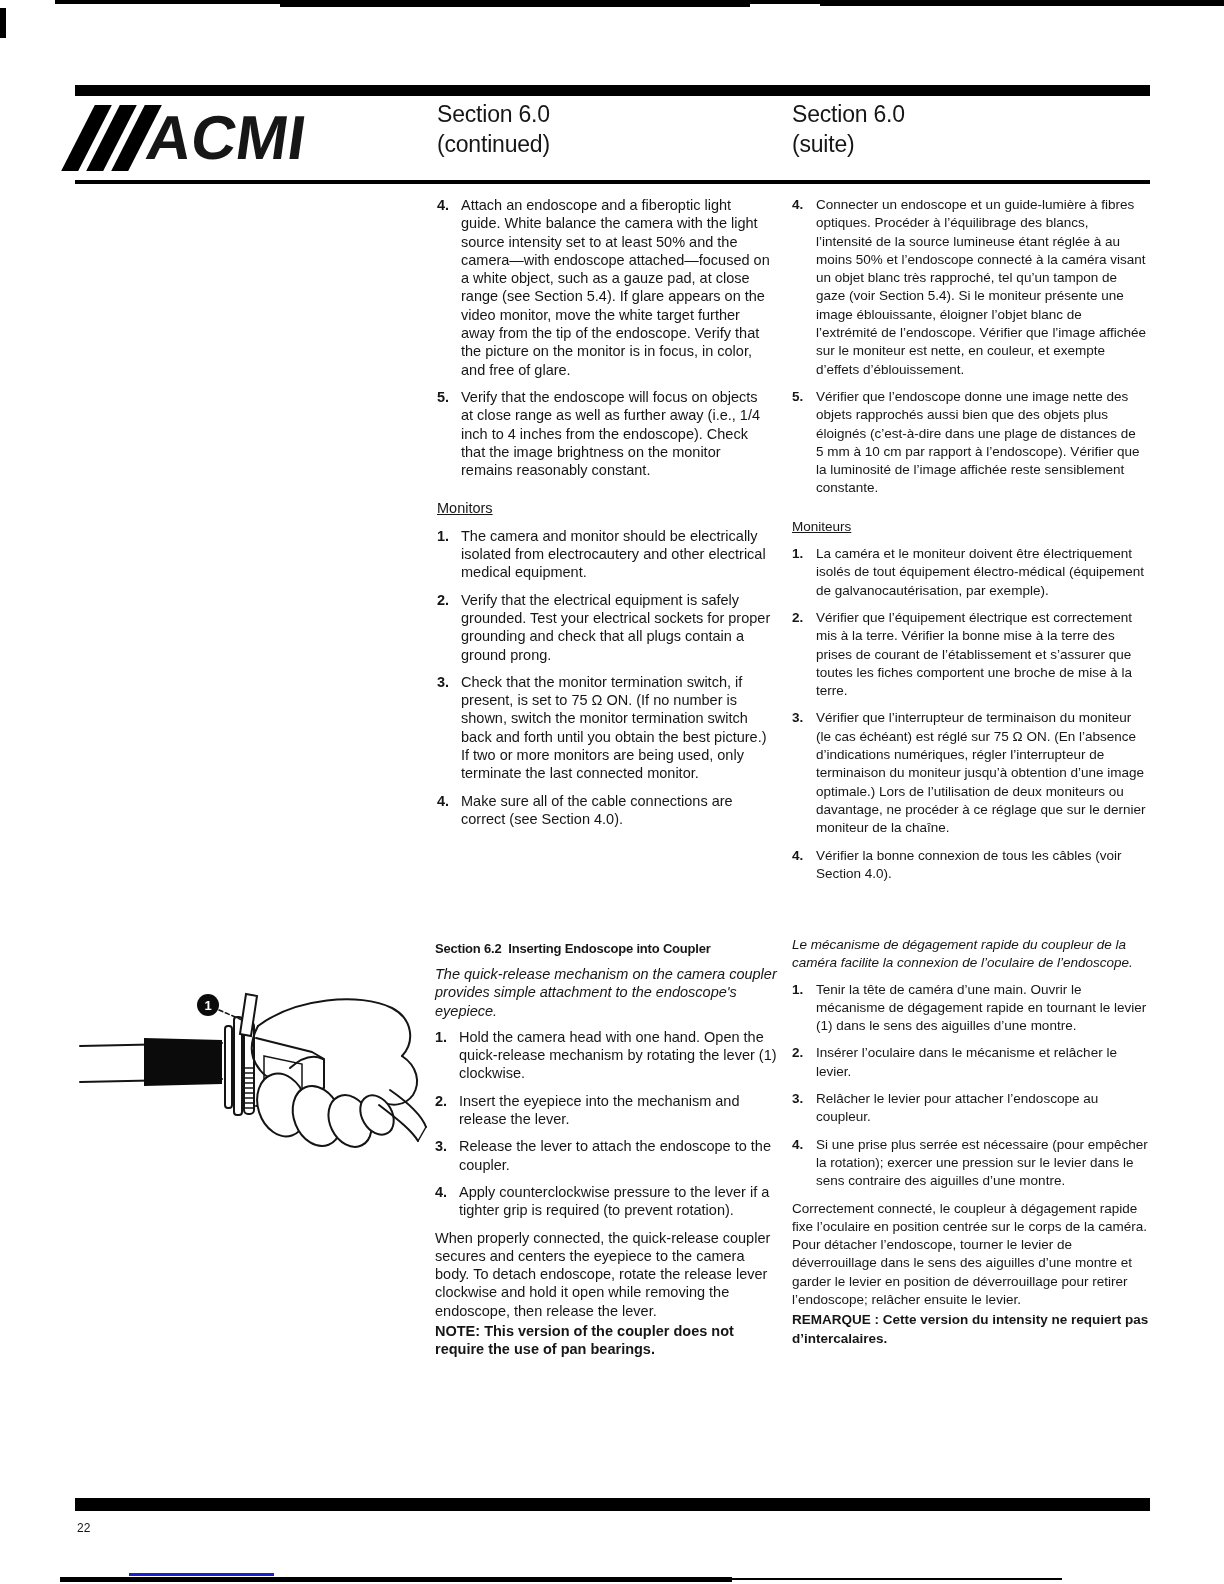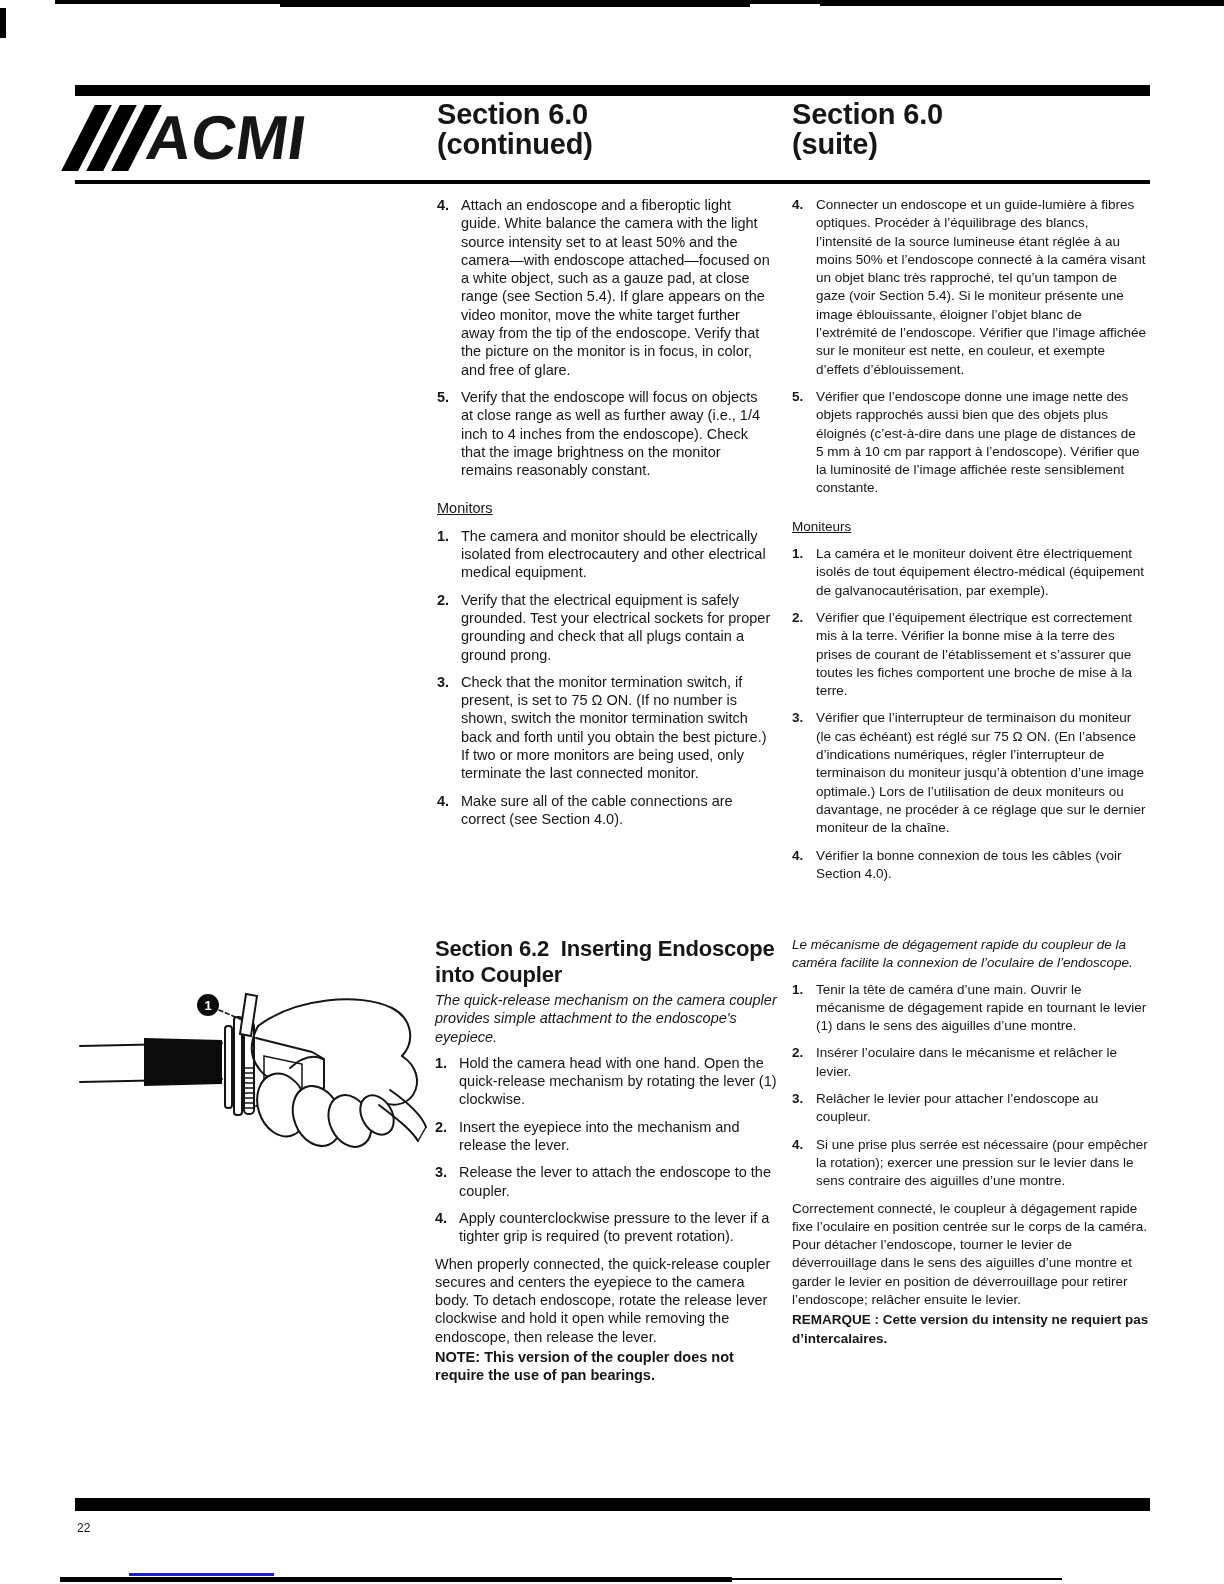--- a/index.html
+++ b/index.html
@@ -18,35 +18,35 @@
   .top-line2{left:280px;top:0;width:470px;height:7px;background:#000;}
   .top-line3{left:820px;top:0;width:404px;height:6px;background:#000;}
   .left-tick{left:0;top:8px;width:6px;height:30px;background:#000;}
   
   .header-bar{left:75px;top:85px;width:1075px;height:11px;background:#000;}
   .header-rule{left:75px;top:180px;width:1075px;height:4px;background:#000;}
   .logo{left:78px;top:100px;display:flex;align-items:center;height:76px;}
   .logo .slash{width:17px;height:66px;background:#000;transform:skewX(-27deg);margin-right:8px;}
   .logo .slash:nth-child(3){margin-right:2px;}
   .logo-text{font-size:62px;font-weight:bold;letter-spacing:0px;transform:skewX(-8deg);line-height:66px;}
-  .hdr-title{font-size:29px;font-weight:bold;line-height:30px;letter-spacing:-0.2px;}
+  .hdr-title{font-size:23px;font-weight:normal;line-height:30px;letter-spacing:-0.2px;}
   .hdr-en{left:437px;top:99px;}
   .hdr-fr{left:792px;top:99px;}
   
   .col{font-size:14.5px;line-height:18.3px;}
   .col-fr{font-size:13.5px;line-height:18.3px;}
   .en60{left:437px;top:196px;width:336px;}
   .fr60{left:792px;top:196px;width:354px;}
   .en62{left:435px;top:936px;width:346px;}
   .fr62{left:792px;top:936px;width:360px;}
   .li{display:flex;margin-bottom:9px;}
   .li .num{font-weight:bold;flex:0 0 24px;}
   .li .txt{flex:1;}
   .subhead{font-weight:normal;text-decoration:underline;margin:20px 0 9px 0;}
-  .h62{font-size:22px;font-weight:bold;line-height:26px;margin-bottom:3px;white-space:pre-wrap;letter-spacing:-0.2px;}
+  .h62{font-size:13px;font-weight:bold;line-height:26px;margin-bottom:3px;white-space:pre-wrap;letter-spacing:-0.2px;}
   .intro{margin-bottom:8px;font-style:italic;}
   .closing{margin-top:2px;}
   .note{font-weight:bold;margin-top:2px;}
   
   .figure{left:60px;top:958px;width:368px;height:208px;}
   
   .footer-bar{left:75px;top:1498px;width:1075px;height:13px;background:#000;}
   .page-number{left:77px;top:1516px;font-size:12px;line-height:24px;}
   .bottom-line{left:60px;top:1577px;width:672px;height:5px;background:#000;}
   .bottom-line-thin{left:732px;top:1578px;width:330px;height:2px;background:#000;}

